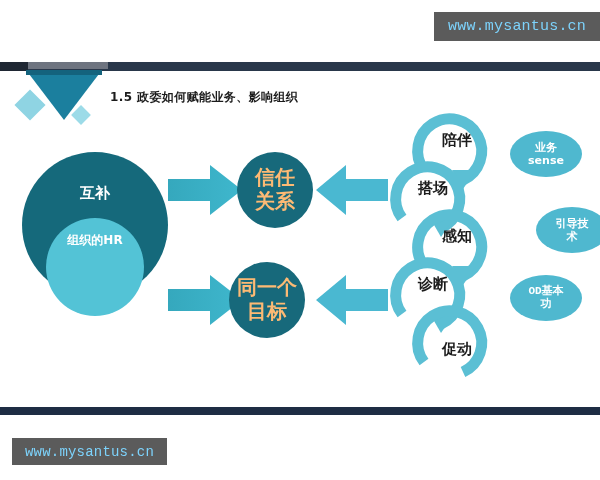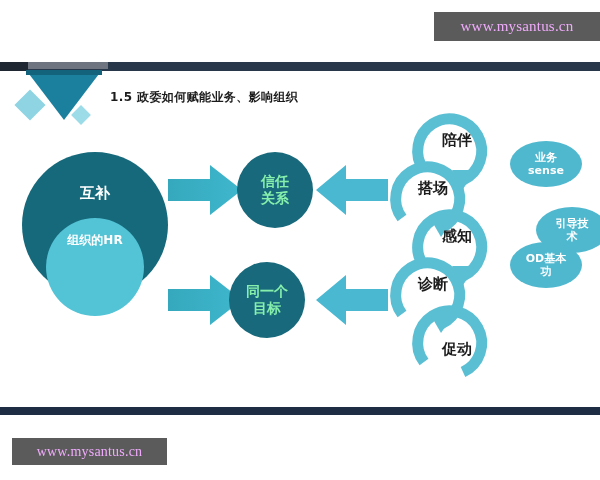--- a/index.html
+++ b/index.html
@@ -15,27 +15,27 @@
     width: 600px;
     height: 480px;
     background: #ffffff;
     overflow: hidden;
   }
 
   
   .watermark {
     position: absolute;
     background: #5b5b5b;
-    color: #f0abfc;
+    color: #7dd3fc;
     font-size: 15px;
     letter-spacing: 0.2px;
     display: flex;
     align-items: center;
     justify-content: center;
-    font-family: Liberation Serif, serif;
+    font-family: Liberation Mono, monospace;
   }
   #wm-top {
     left: 434px; top: 12px; width: 166px; height: 29px;
   }
   #wm-bottom {
     left: 12px; top: 438px; width: 155px; height: 27px;
     font-size: 14px;
   }
 
   
@@ -133,23 +133,23 @@
   .arrow {
     position: absolute;
   }
   .arrow svg { display: block; }
 
   
   .hub {
     position: absolute;
     border-radius: 50%;
     background: #17697b;
-    color: #86efac;
-    font-weight: bold;
-    font-size: 14px;
+    color: #fdba74;
+    font-weight: bold;
+    font-size: 20px;
     line-height: 1.18;
     display: flex;
     flex-direction: column;
     align-items: center;
     justify-content: center;
     text-align: left;
     font-family: "DejaVu Sans", "Liberation Sans", sans-serif;
   }
   #hub-1 { left: 237px; top: 152px; width: 76px; height: 76px; }
   #hub-2 { left: 229px; top: 262px; width: 76px; height: 76px; }
@@ -291,29 +291,29 @@
   </div>
   <div class="flow-label" style="left:408px; top:275px;">诊断</div>
 
   <div class="flow" style="left:408px; top:300px;">
     <svg width="86" height="86" viewBox="0 0 86 86">
       <path d="M16,62 A32,32 0 1,1 55,72" fill="none" stroke="#5bbfd4" stroke-width="11" stroke-linecap="butt"></path>
     </svg>
   </div>
   <div class="flow-label" style="left:432px; top:340px;">促动</div>
 
-  <div class="skill" style="left:510px; top:141px;justify-content:center;">
+  <div class="skill" style="left:510px; top:131px;justify-content:center;">
     <span>业务</span>
     <span>sense</span>
   </div>
   <div class="skill" style="left:536px; top:207px;">
     <span>引导技</span>
     <span>术</span>
   </div>
-  <div class="skill" style="left:510px; top:242px;">
+  <div class="skill" style="left:510px; top:275px;font-family:Liberation Mono, monospace;">
     <span>OD基本</span>
     <span>功</span>
   </div>
 
   <div id="wm-top" class="watermark">www.mysantus.cn</div>
   <div id="wm-bottom" class="watermark">www.mysantus.cn</div>
 
 </div>
 
 </body></html>

